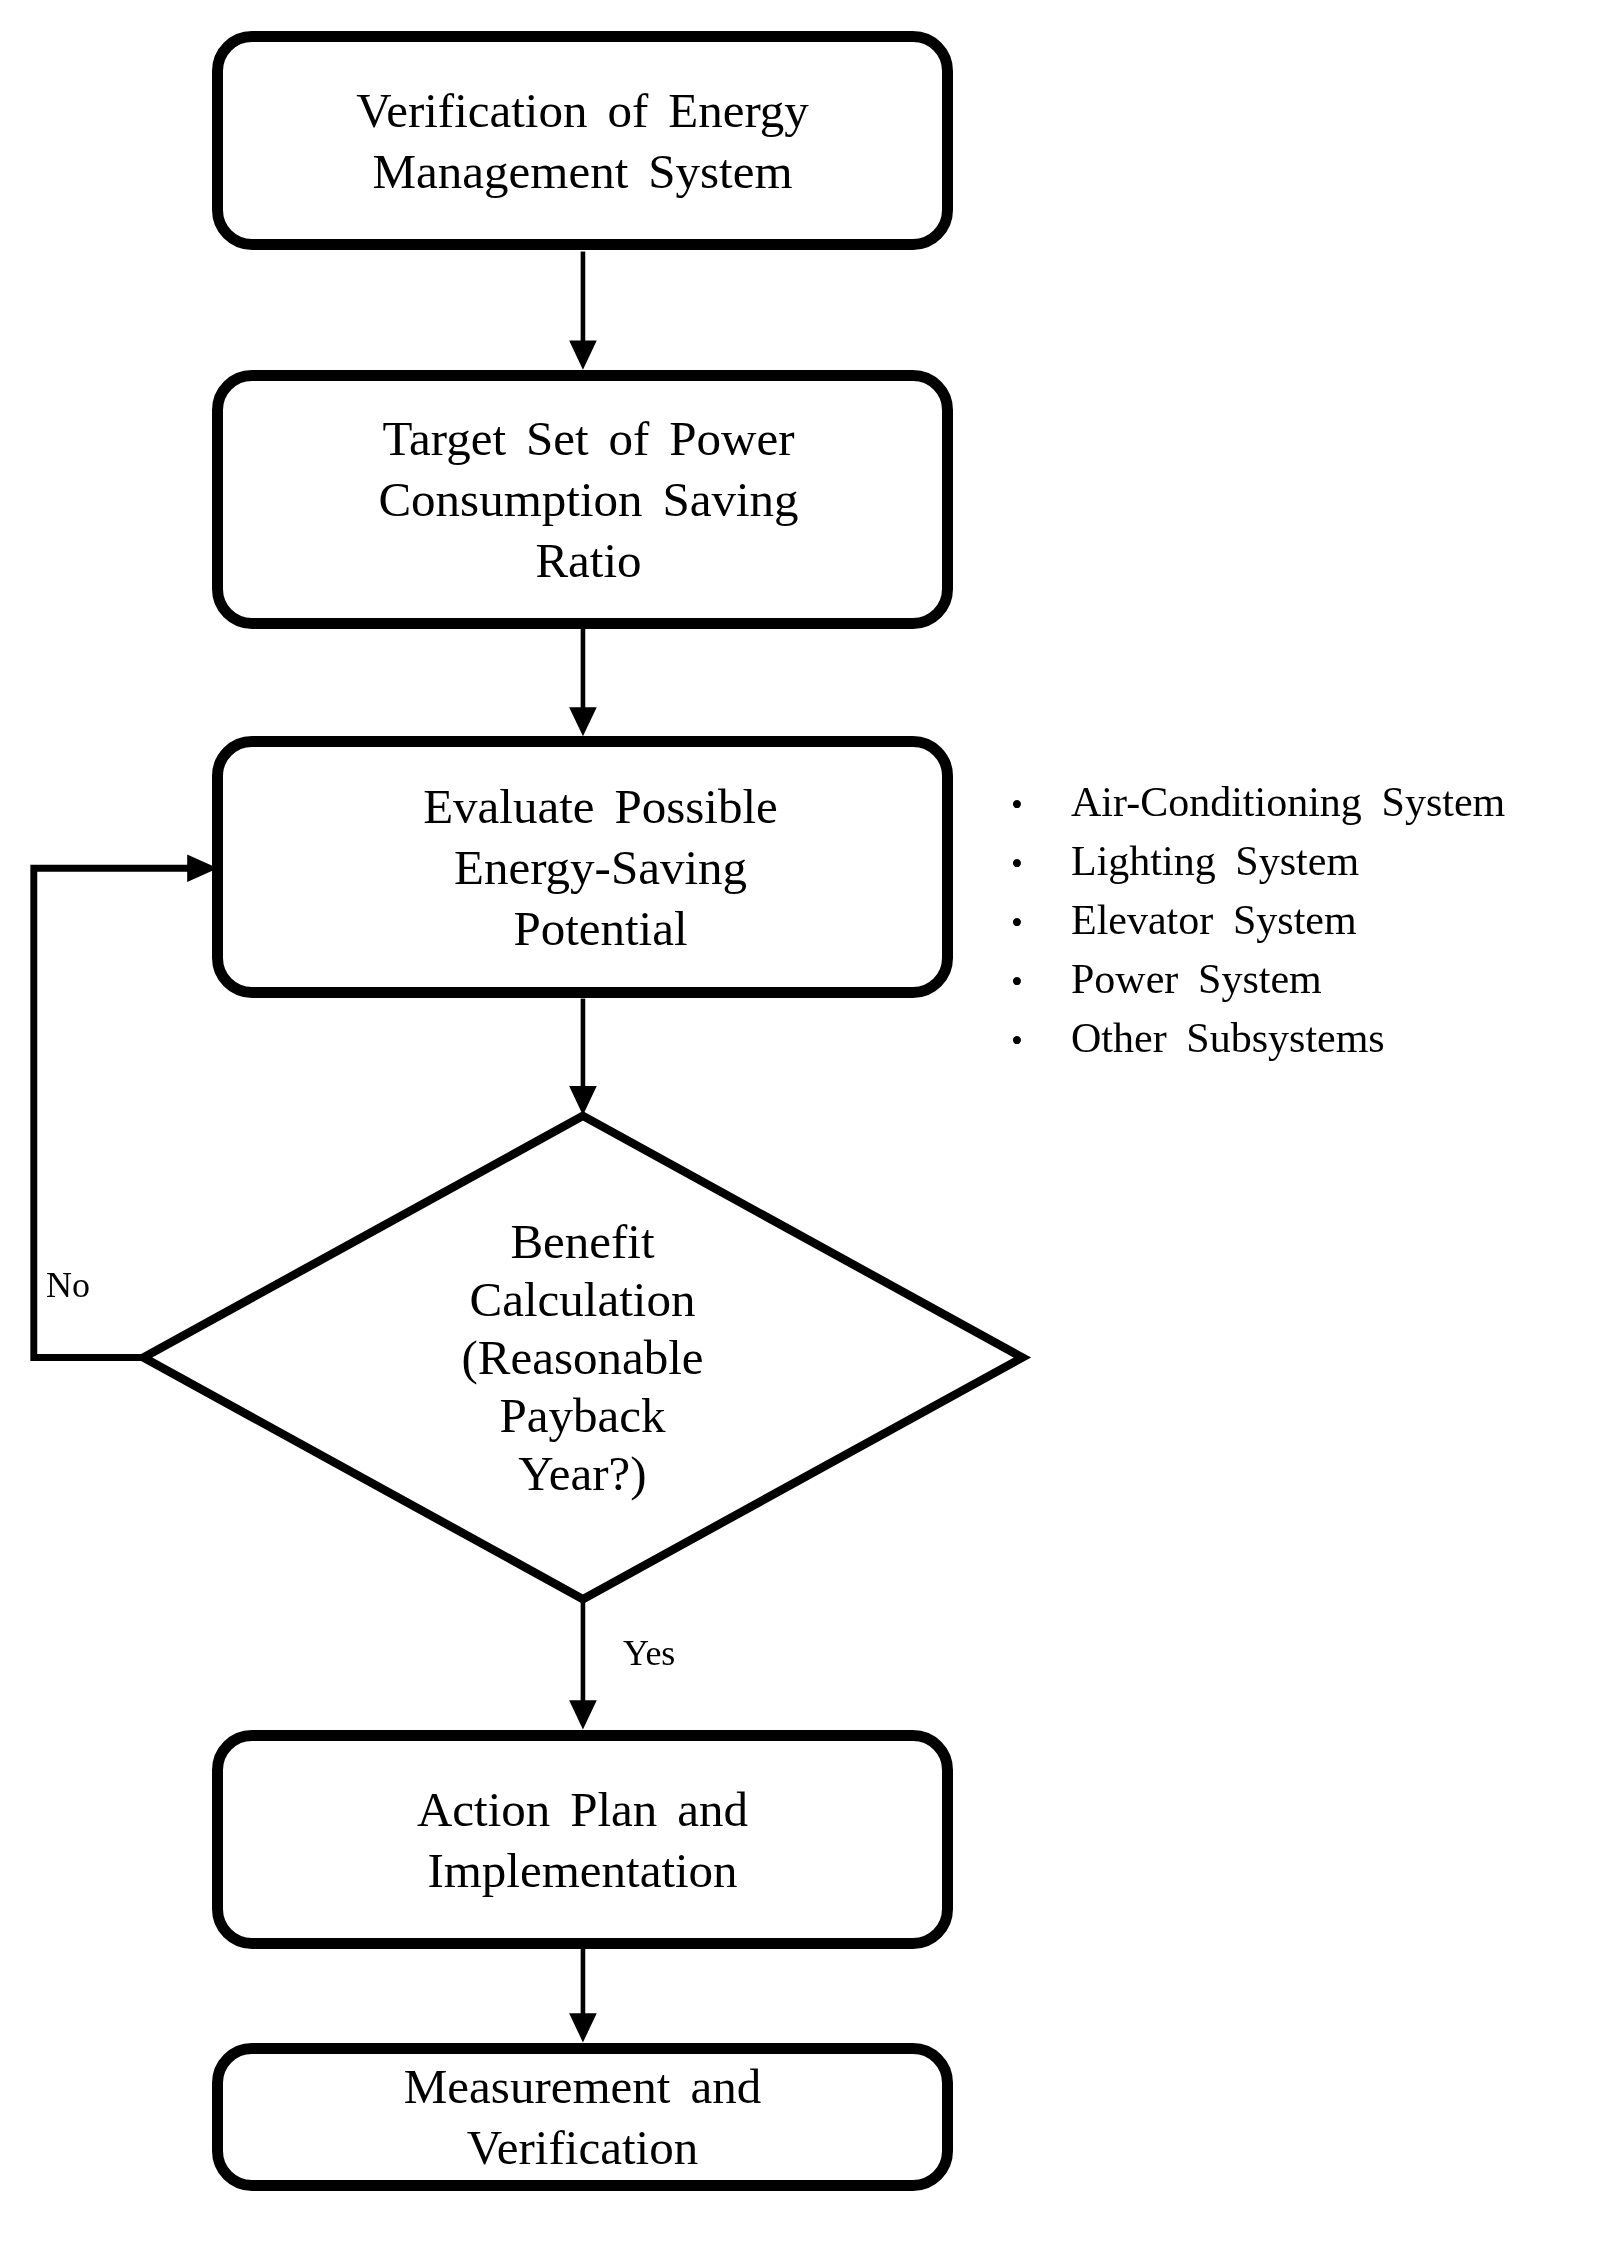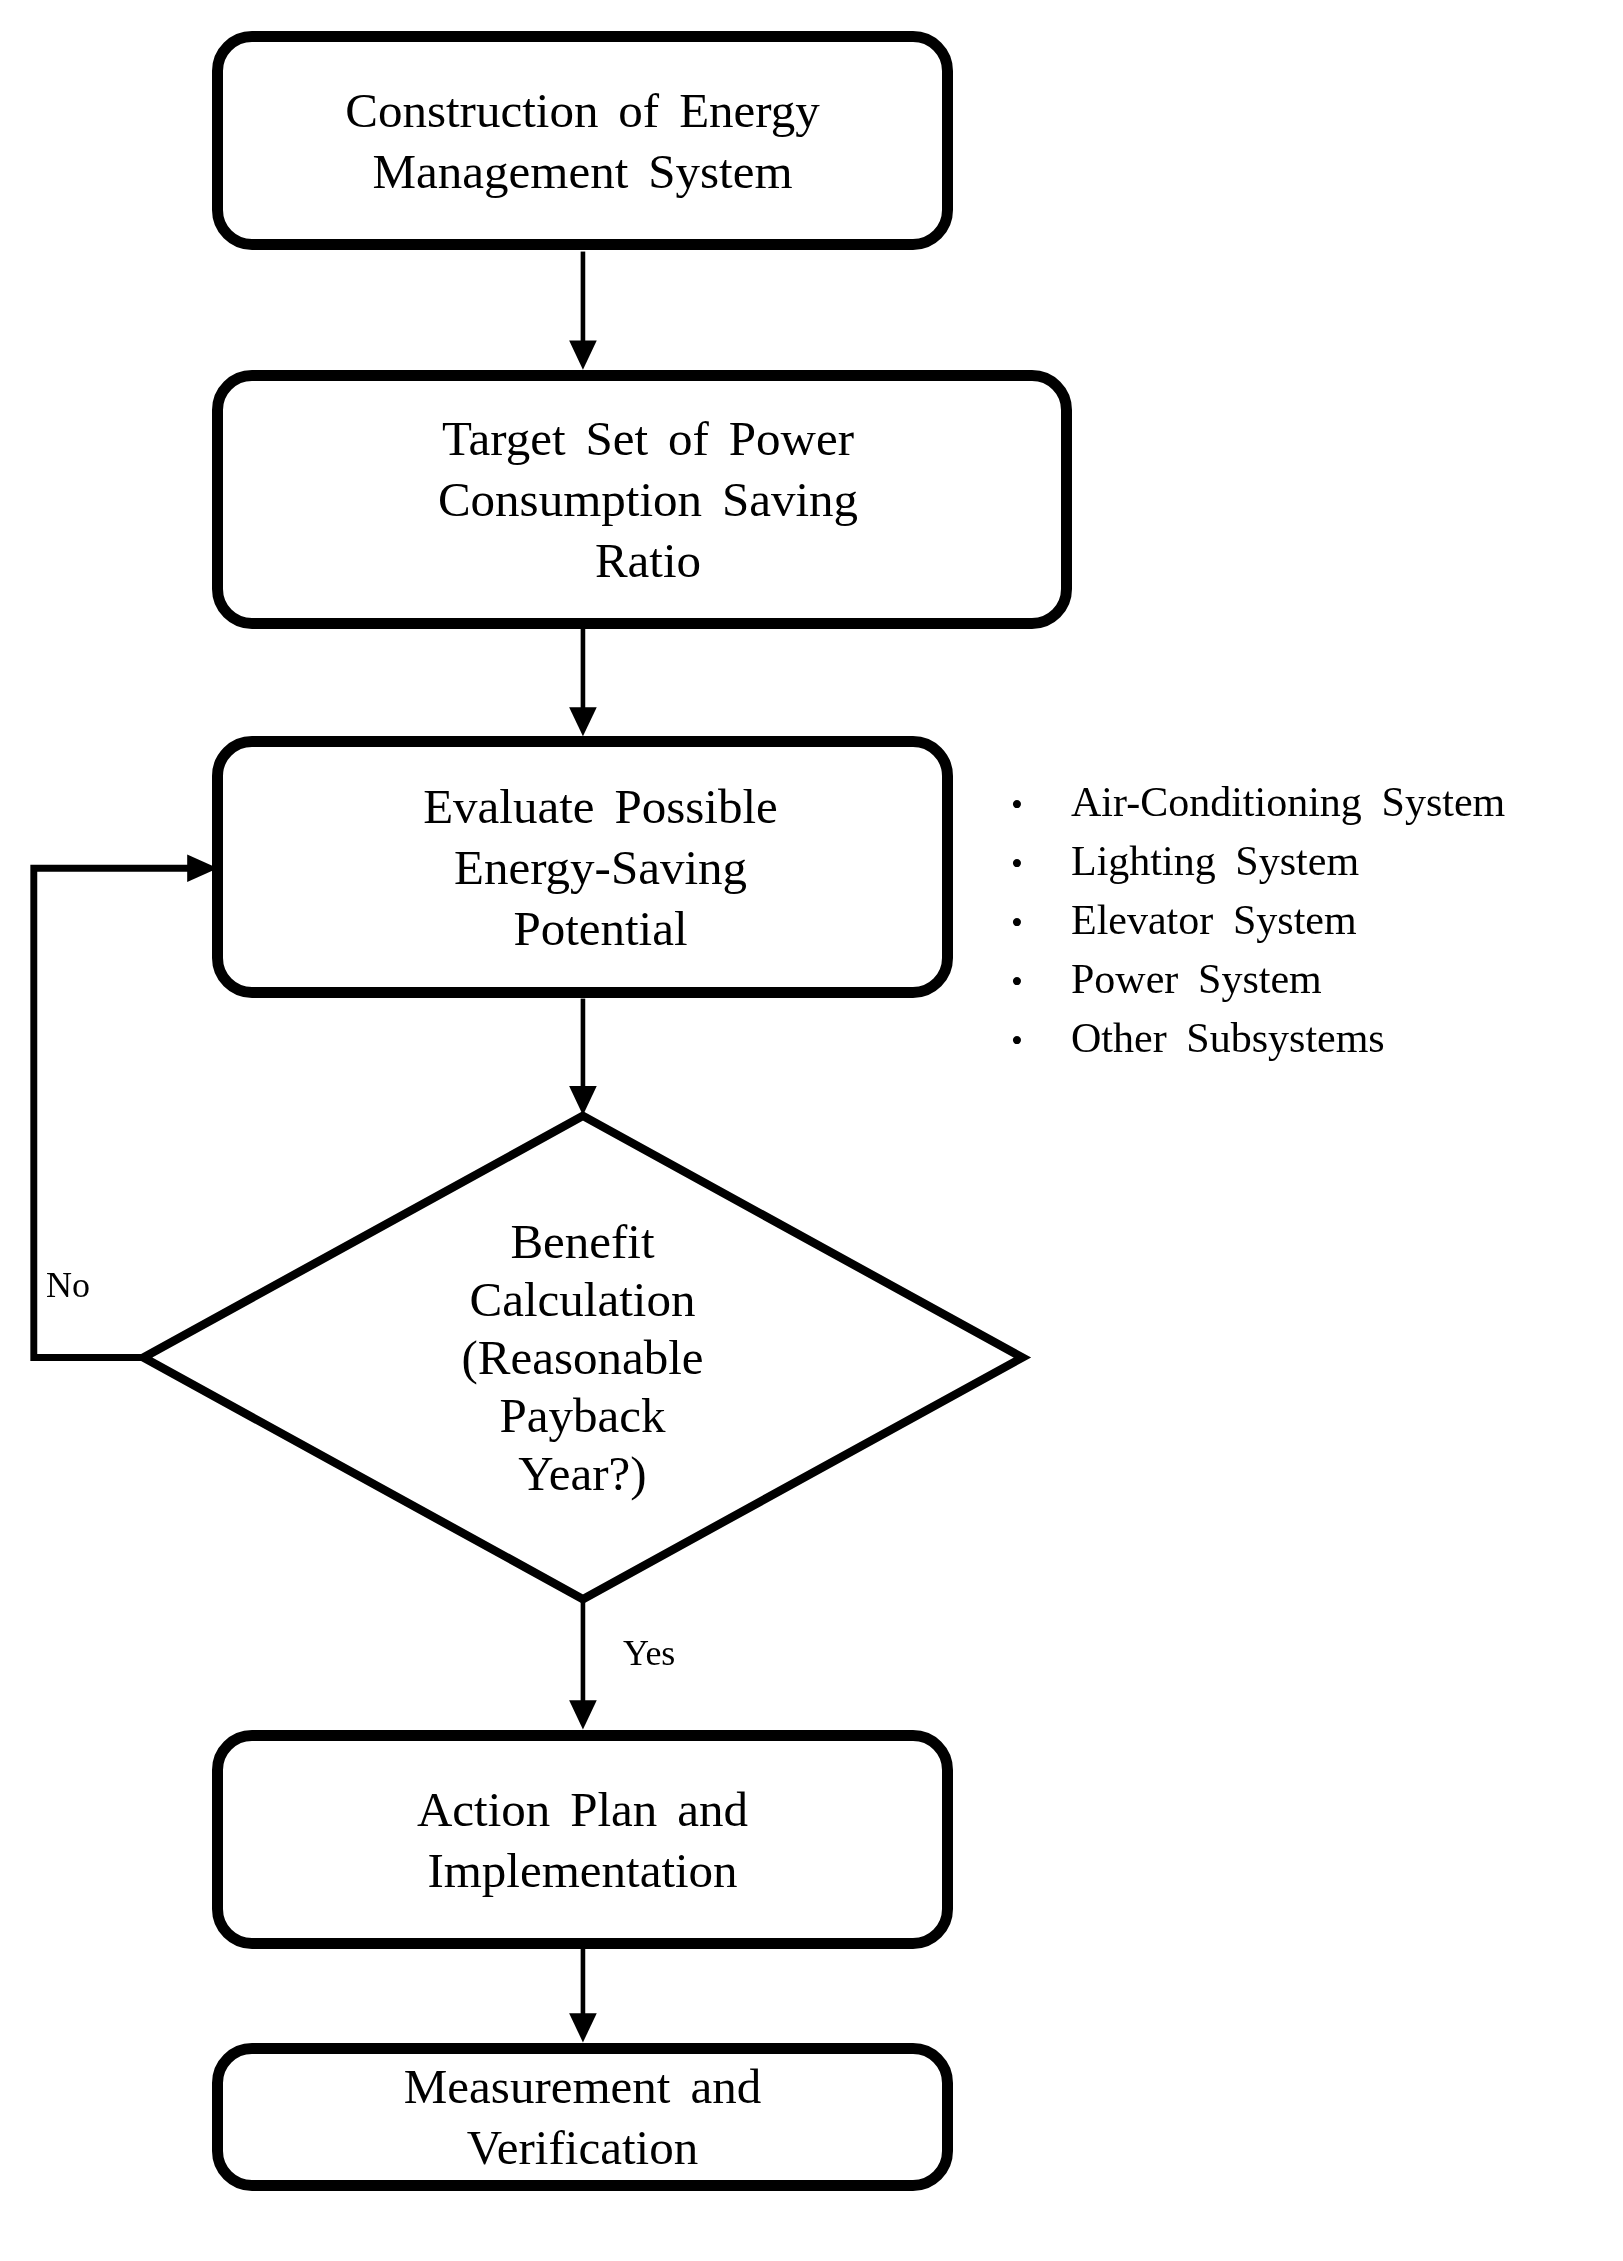--- a/index.html
+++ b/index.html
@@ -101,25 +101,25 @@
     <polygon points="760,1455 1333,1770 760,2085 187,1770" fill="#ffffff" stroke="#000" stroke-width="11"></polygon>
 
     <line x1="760" y1="2085" x2="760" y2="2219" stroke="#000" stroke-width="6"></line>
     <polygon points="742,2217 778,2217 760,2255" fill="#000"></polygon>
 
     <line x1="760" y1="2541" x2="760" y2="2627" stroke="#000" stroke-width="6"></line>
     <polygon points="742,2625 778,2625 760,2663" fill="#000"></polygon>
   </svg>
 
   <div class="node" style="left:212px; top:31px; width:741px; height:219px;">
-    <div class="line">Construction of Energy</div>
+    <div class="line">Verification of Energy</div>
     <div class="line">Management System</div>
   </div>
 
-  <div class="node" style="left:212px; top:370px; width:860px; height:259px;padding-left:12px;">
+  <div class="node" style="left:212px; top:370px; width:741px; height:259px;padding-left:12px;">
     <div class="line">Target Set of Power</div>
     <div class="line">Consumption Saving</div>
     <div class="line">Ratio</div>
   </div>
 
   <div class="node" style="left:212px; top:736px; width:741px; height:262px;padding-left:36px;">
     <div class="line">Evaluate Possible</div>
     <div class="line">Energy-Saving</div>
     <div class="line">Potential</div>
   </div>

